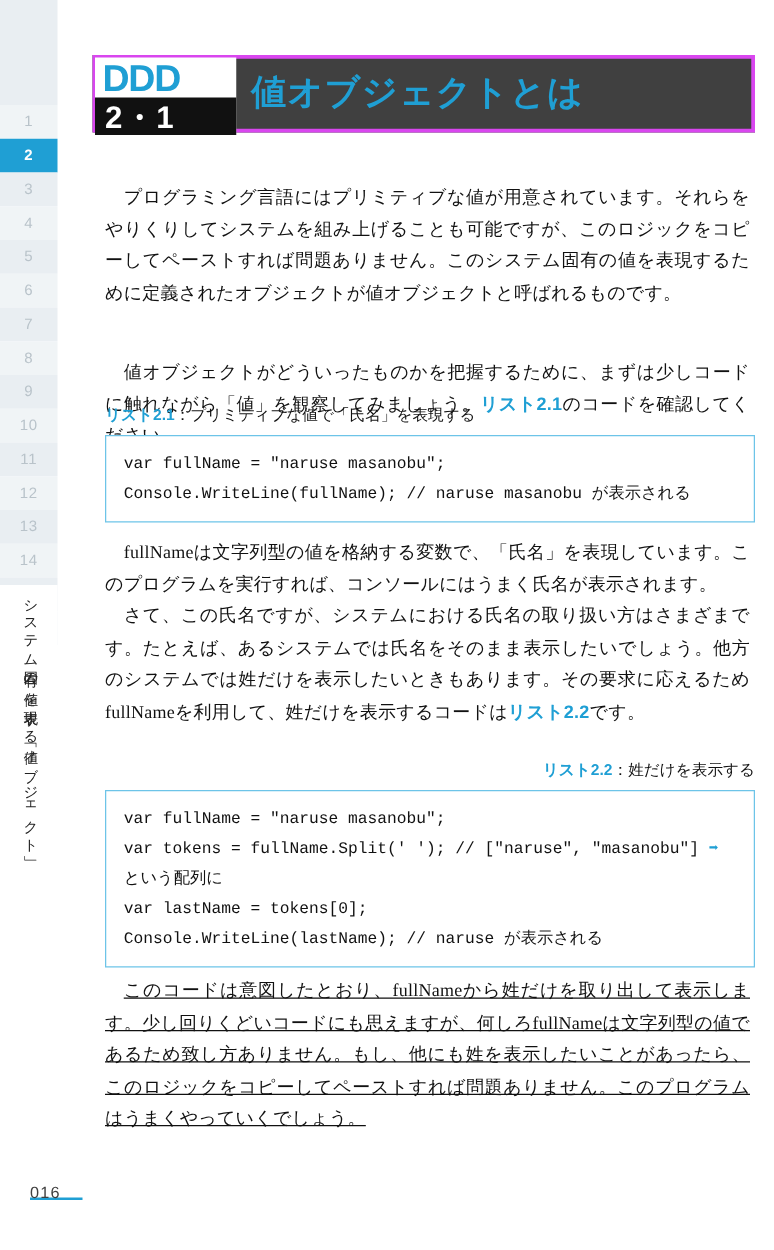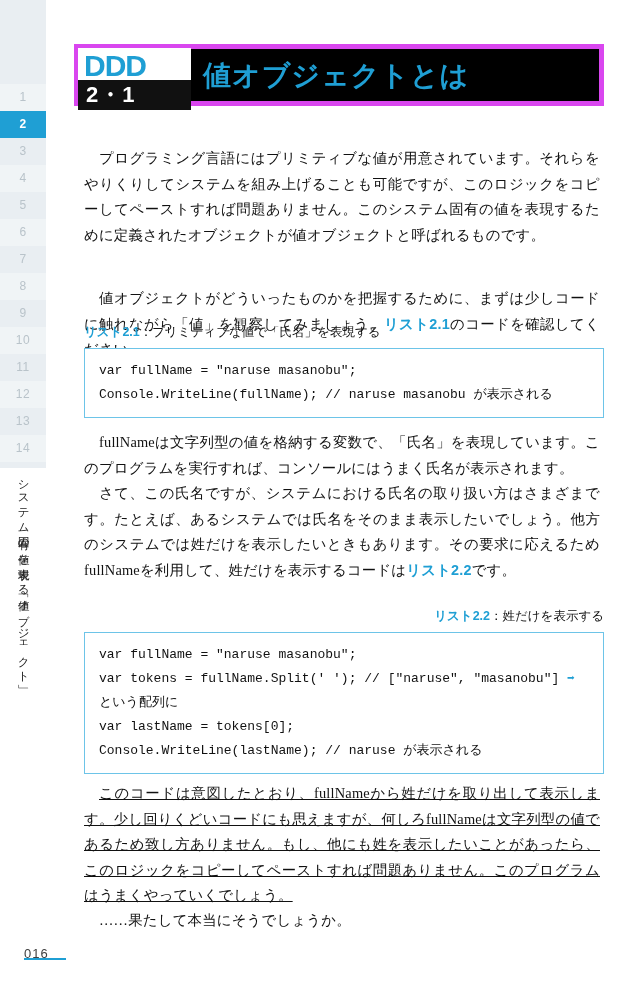--- a/index.html
+++ b/index.html
@@ -90,23 +90,23 @@
     height: 1000px;
   }
 
   
   .header {
     position: absolute;
     left: 4px;
     top: 44px;
     width: 530px;
     height: 62px;
-    border: 5px solid #d946ef;
+    border: 3px solid #d946ef;
     box-sizing: border-box;
-    background: #000000;
+    background: #404040;
   }
   .header-badge {
     position: absolute;
     left: -1px;
     top: -1px;
     width: 113px;
     height: 62px;
     background: #ffffff;
   }
   .badge-ddd {
@@ -123,21 +123,21 @@
   .badge-num {
     position: absolute;
     left: 0px;
     top: 32px;
     width: 113px;
     height: 30px;
     background: #111111;
     color: #ffffff;
     font-family: "Liberation Sans", sans-serif;
     font-weight: bold;
-    font-size: 22px;
+    font-size: 25px;
     letter-spacing: 1px;
     display: flex;
     align-items: center;
     padding-left: 8px;
     box-sizing: border-box;
   }
   .header-title {
     position: absolute;
     left: 124px;
     top: 8px;
@@ -271,18 +271,17 @@
   <div class="caption" style="top:608px;text-align:right;"><span class="cap-label">リスト2.2</span><span>：姓だけを表示する</span></div>
 
   <div class="code" style="top:632px;"><span>var fullName = "naruse masanobu";</span>
 <span>var tokens = fullName.Split(' '); // ["naruse", "masanobu"]</span> <span class="wrap-arrow">➡</span>
 <span>という配列に</span>
 <span>var lastName = tokens[0];</span>
 <span>Console.WriteLine(lastName); // naruse が表示される</span></div>
 
   <div class="para indent" style="top:781px;text-decoration:underline;">このコードは意図したとおり、fullNameから姓だけを取り出して表示します。少し回りくどいコードにも思えますが、何しろfullNameは文字列型の値であるため致し方ありません。もし、他にも姓を表示したいことがあったら、このロジックをコピーしてペーストすれば問題ありません。このプログラムはうまくやっていくでしょう。</div>
 
-  <div class="para indent" style="top:908px;">……果たして本当にそうでしょうか。</div>
 
 </div>
 
 <div class="folio-rule"></div>
 <div class="folio">016</div>
 
 </body></html>

